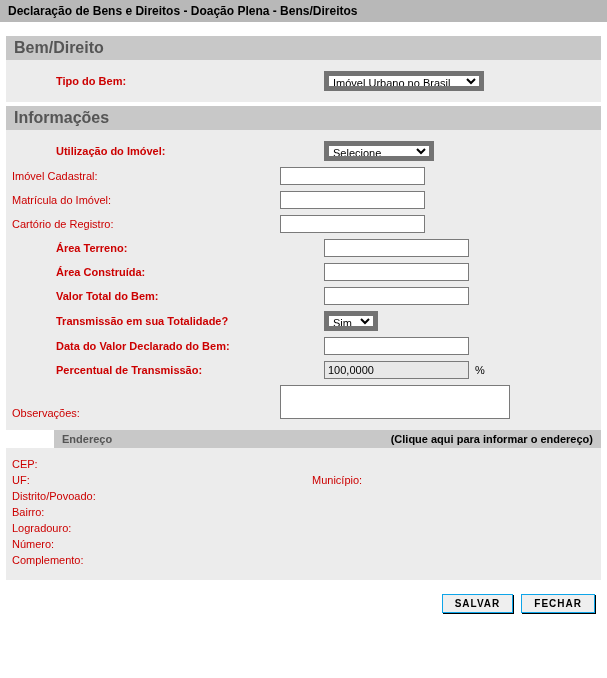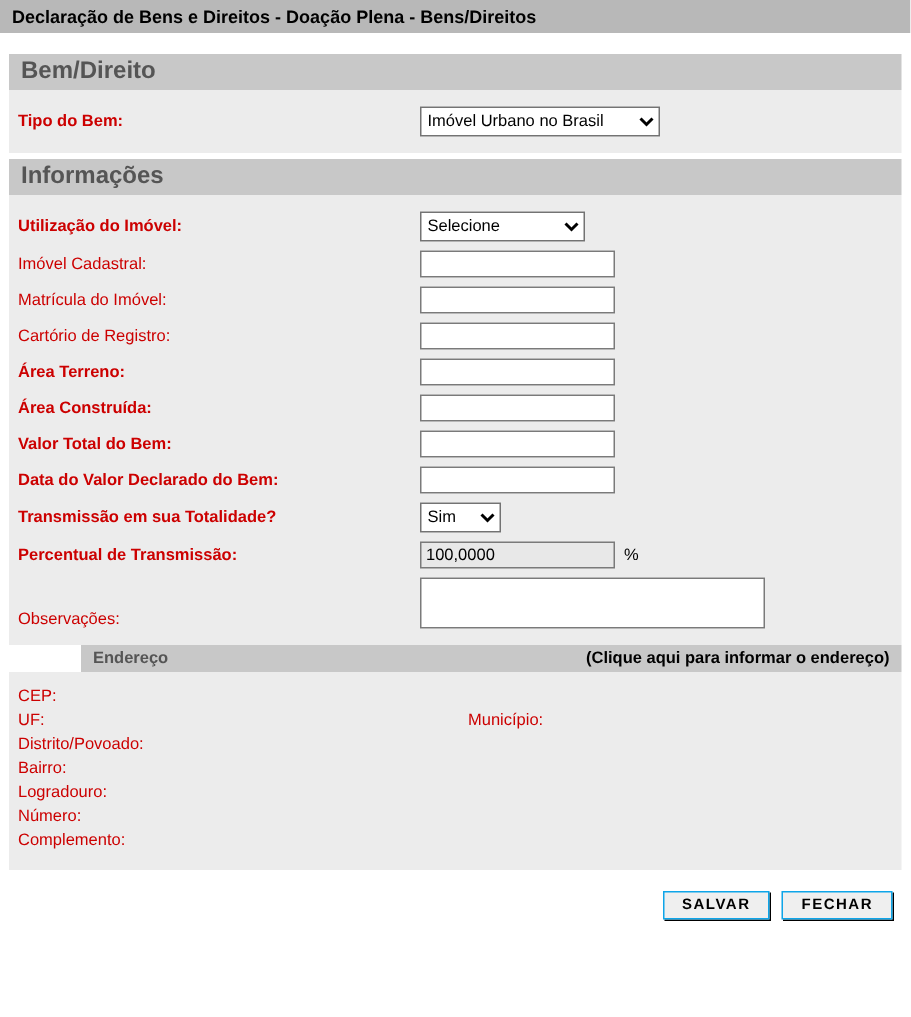--- a/index.html
+++ b/index.html
@@ -40,41 +40,42 @@
     padding: 3px 0;
   }
   .label {
     color: #cc0000;
     font-size: 11px;
     width: 268px;
     flex-shrink: 0;
   }
   .label-bold {
     font-weight: bold;
+    margin-left: 44px;
   }
   .ctrl {
     flex: 1;
     display: flex;
     align-items: center;
   }
   select {
     font-family: Verdana, Arial, sans-serif;
     font-size: 11px;
-    border: 1px solid #737373;
+    border: 5px solid #737373;
     background: #fff;
     height: 20px;
   }
   input[type="text"] {
     font-family: Verdana, Arial, sans-serif;
     font-size: 11px;
     border: 1px solid #7a7a7a;
     background: #fff;
     height: 18px;
     padding: 1px 3px;
-    width: 130px;
+    width: 145px;
   }
   input[readonly] {
     background: #e8e8e8;
   }
   textarea {
     font-family: Verdana, Arial, sans-serif;
     font-size: 11px;
     border: 1px solid #7a7a7a;
     background: #fff;
     width: 230px;
@@ -203,36 +204,36 @@
     </div>
 
     <div class="row">
       <div class="label label-bold">Valor Total do Bem:</div>
       <div class="ctrl">
           <input type="text" value="" style="">
         </div>
     </div>
 
     <div class="row">
-      <div class="label label-bold">Data do Valor Declarado do Bem:</div>
-      <div class="ctrl">
-          <input type="text" value="" style="">
-        </div>
-    </div>
-
-    <div class="row">
       <div class="label label-bold">Transmissão em sua Totalidade?</div>
       <div class="ctrl">
         <select style="width:54px">
           <option>Sim</option>
         </select>
       </div>
     </div>
 
     <div class="row">
+      <div class="label label-bold">Data do Valor Declarado do Bem:</div>
+      <div class="ctrl">
+          <input type="text" value="" style="">
+        </div>
+    </div>
+
+    <div class="row">
       <div class="label label-bold">Percentual de Transmissão:</div>
       <div class="ctrl">
         <input type="text" readonly="" value="100,0000" style="">
         <span class="pct">%</span>
       </div>
     </div>
 
     <div class="row" style="align-items:flex-end;">
       <div class="label">Observações:</div>
       <div class="ctrl">

